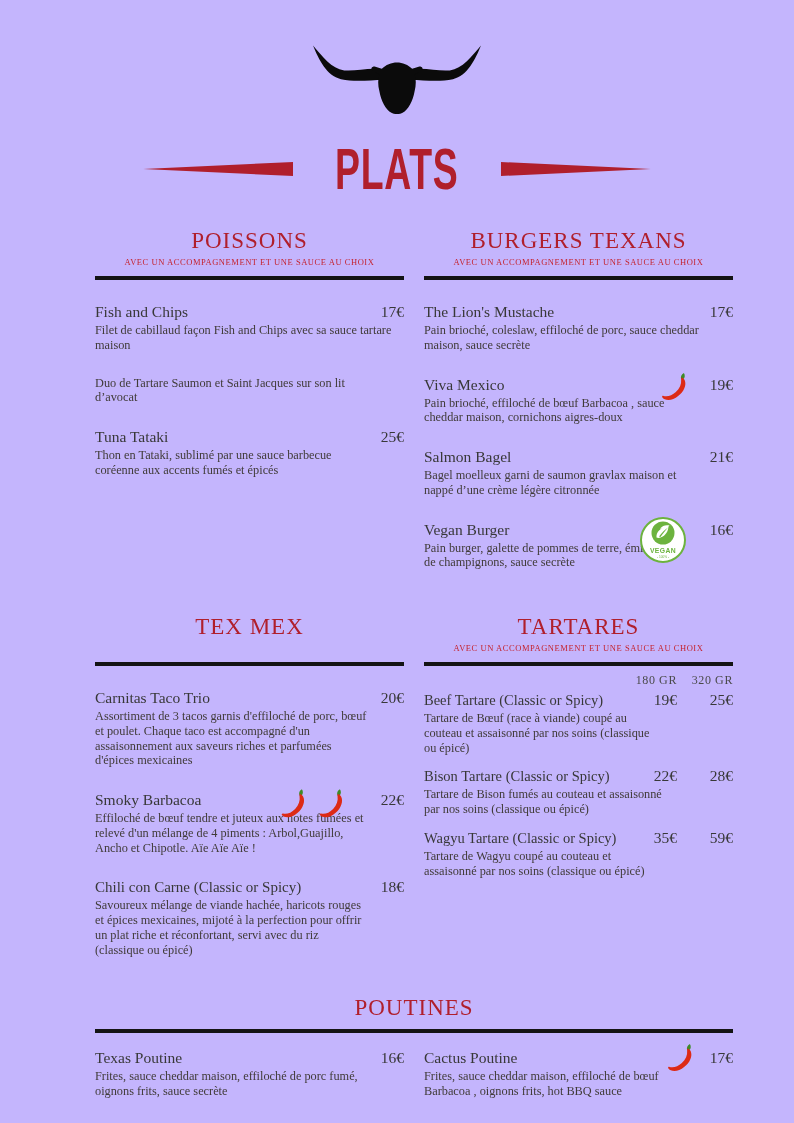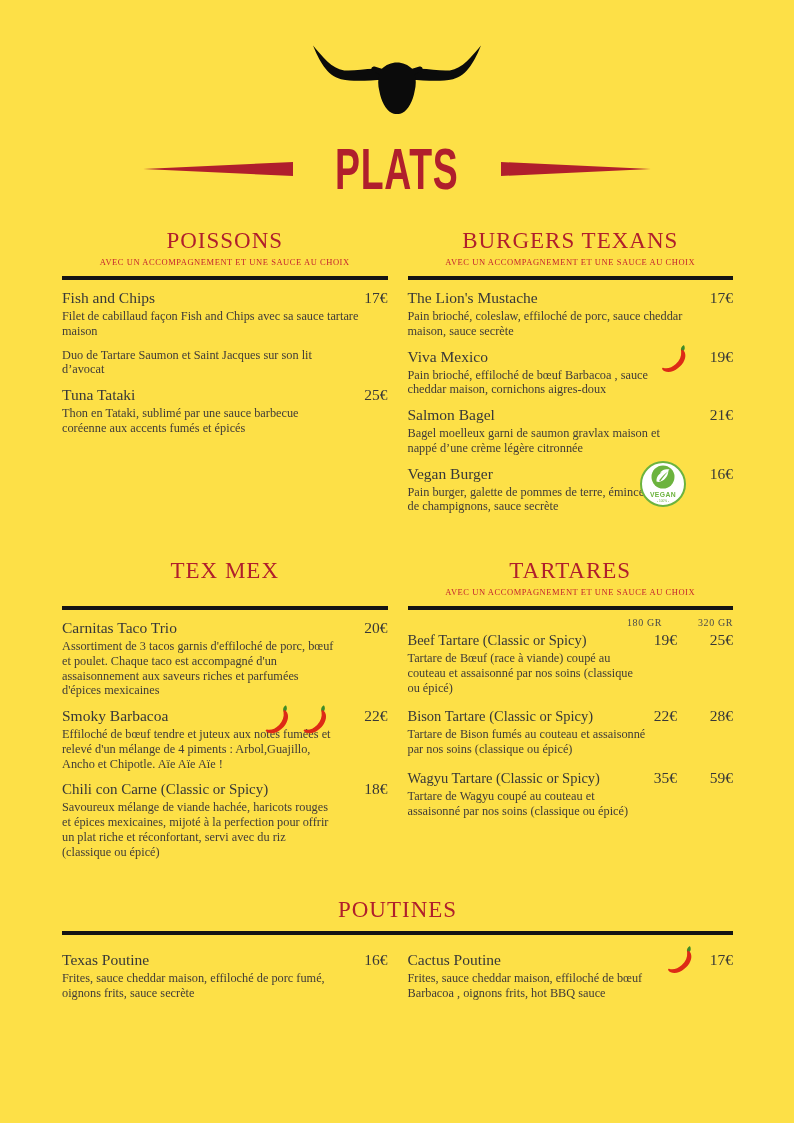--- a/index.html
+++ b/index.html
@@ -11,22 +11,22 @@
     --rule:#141414;
     --green:#6CB33E;
   }
   *{margin:0;padding:0;box-sizing:border-box;}
   html,body{background:#fff;}
   body{
     width:794px;height:1123px;overflow:hidden;
     font-family:"Liberation Serif","DejaVu Serif",serif;
     color:var(--text);
   }
-  .page{width:794px;height:1123px;position:relative;background:#fde047;}
-  .content{padding:0 61px 0 62px;}
+  .page{width:794px;height:1123px;position:relative;background:#c4b5fd;}
+  .content{padding:0 61px 0 95px;}
 
   
   .logo-wrap{text-align:center;padding-top:32px;}
   .logo-wrap svg{width:186px;height:88px;}
 
   .banner{display:flex;align-items:center;justify-content:center;margin-top:20px;height:50px;}
   .taper{width:150px;height:14px;background:var(--red);flex:0 0 auto;}
   .taper-left{clip-path:polygon(0 50%,100% 0,100% 100%);margin-right:18px;}
   .taper-right{clip-path:polygon(0 0,100% 50%,0 100%);margin-left:18px;}
   .banner-text{
@@ -40,31 +40,31 @@
   
   .menu-grid{display:grid;grid-template-columns:1fr 1fr;column-gap:20px;margin-top:34px;}
   .menu-grid.row2{margin-top:44px;}
 
   .sec-head{text-align:center;min-height:44px;}
   .sec-title{font-size:23px;font-weight:normal;color:var(--red);letter-spacing:1px;line-height:1.15;}
   .sec-sub{font-size:8.5px;color:var(--red-sub);letter-spacing:0.55px;margin-top:3px;}
   .rule{height:4px;background:var(--rule);margin-top:4px;}
 
   
-  .item{margin-top:9px;position:relative;}
+  .item{margin-top:23px;position:relative;}
   .item-head{display:flex;justify-content:space-between;align-items:baseline;}
   .item-name{font-size:15.5px;color:#383838;}
   .item-price{font-size:15.5px;color:#383838;white-space:nowrap;}
   .item-desc{font-size:12.3px;line-height:1.2;color:var(--desc);margin-top:2px;}
   .mw240{max-width:240px;} .mw252{max-width:252px;} .mw262{max-width:262px;}
   .mw272{max-width:272px;} .mw238{max-width:238px;} .mw300{max-width:302px;}
 
   
   .size-row{display:flex;justify-content:flex-end;margin-top:7px;
-    font-size:10px;letter-spacing:0.6px;color:#4a4a4a;gap:15px;}
+    font-size:12px;letter-spacing:0.6px;color:#4a4a4a;}
   .size-col{width:46px;text-align:right;margin-left:10px;}
   .t-head{display:flex;align-items:flex-end;}
   .t-name{flex:1 1 auto;font-size:14.5px;color:#383838;white-space:nowrap;}
   .t-price{width:46px;margin-left:10px;text-align:right;font-size:15.5px;color:#383838;}
   .tartares .item{margin-top:12px;}
 
   
   .poutines{margin-top:38px;}
   .poutines .sec-head{min-height:30px;}
   .poutines-grid{display:grid;grid-template-columns:1fr 1fr;column-gap:20px;}

